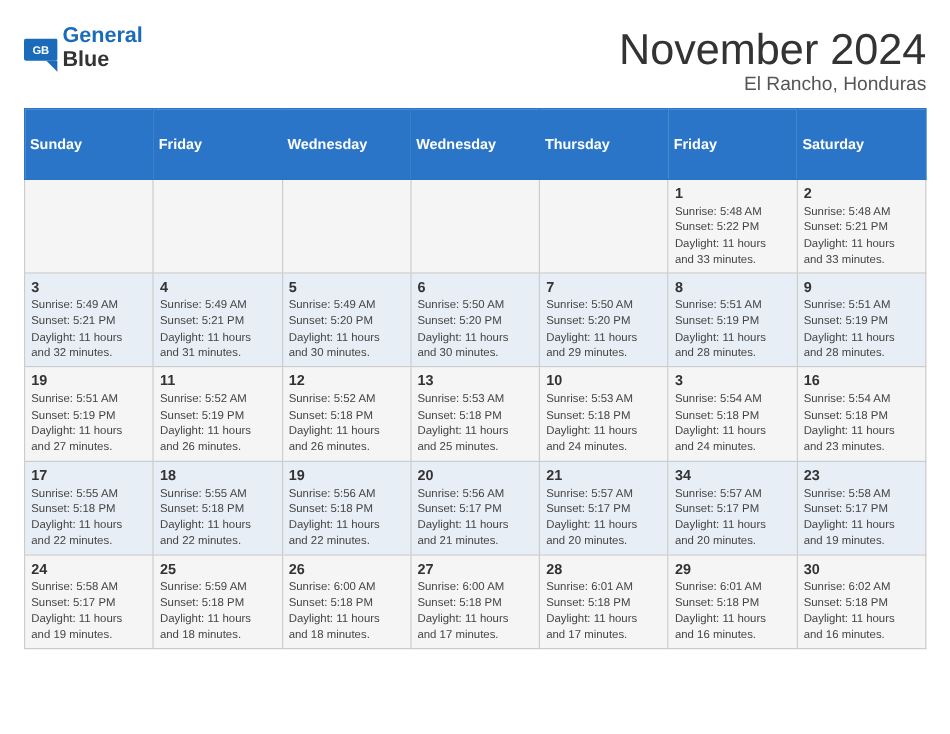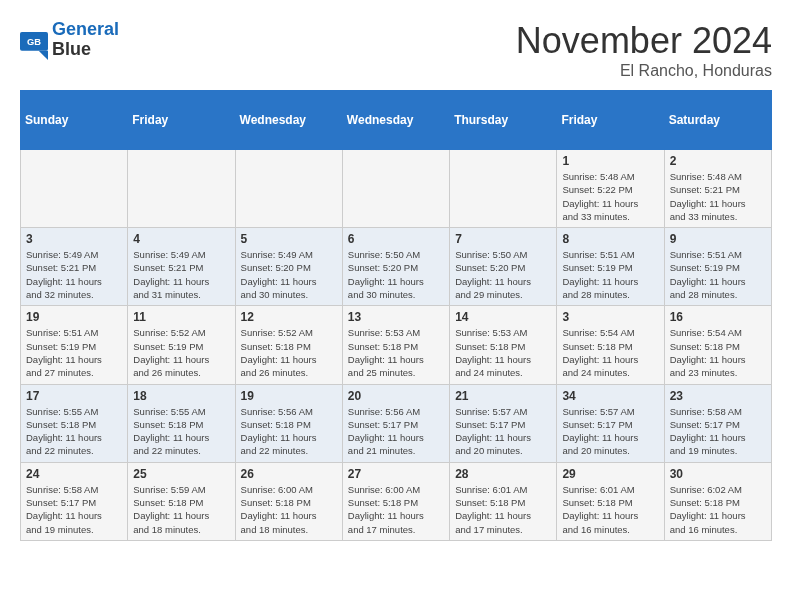--- a/index.html
+++ b/index.html
@@ -216,21 +216,21 @@
 and 26 minutes.</div>
         </td>
         <td>
           <span class="day-number">13</span>
           <div class="day-info" style="white-space: pre-line;">Sunrise: 5:53 AM
 Sunset: 5:18 PM
 Daylight: 11 hours
 and 25 minutes.</div>
         </td>
         <td>
-          <span class="day-number">14</span>
+          <span class="day-number">10</span>
           <div class="day-info" style="white-space: pre-line;">Sunrise: 5:53 AM
 Sunset: 5:18 PM
 Daylight: 11 hours
 and 24 minutes.</div>
         </td>
         <td>
           <span class="day-number">3</span>
           <div class="day-info" style="white-space: pre-line;">Sunrise: 5:54 AM
 Sunset: 5:18 PM
 Daylight: 11 hours

